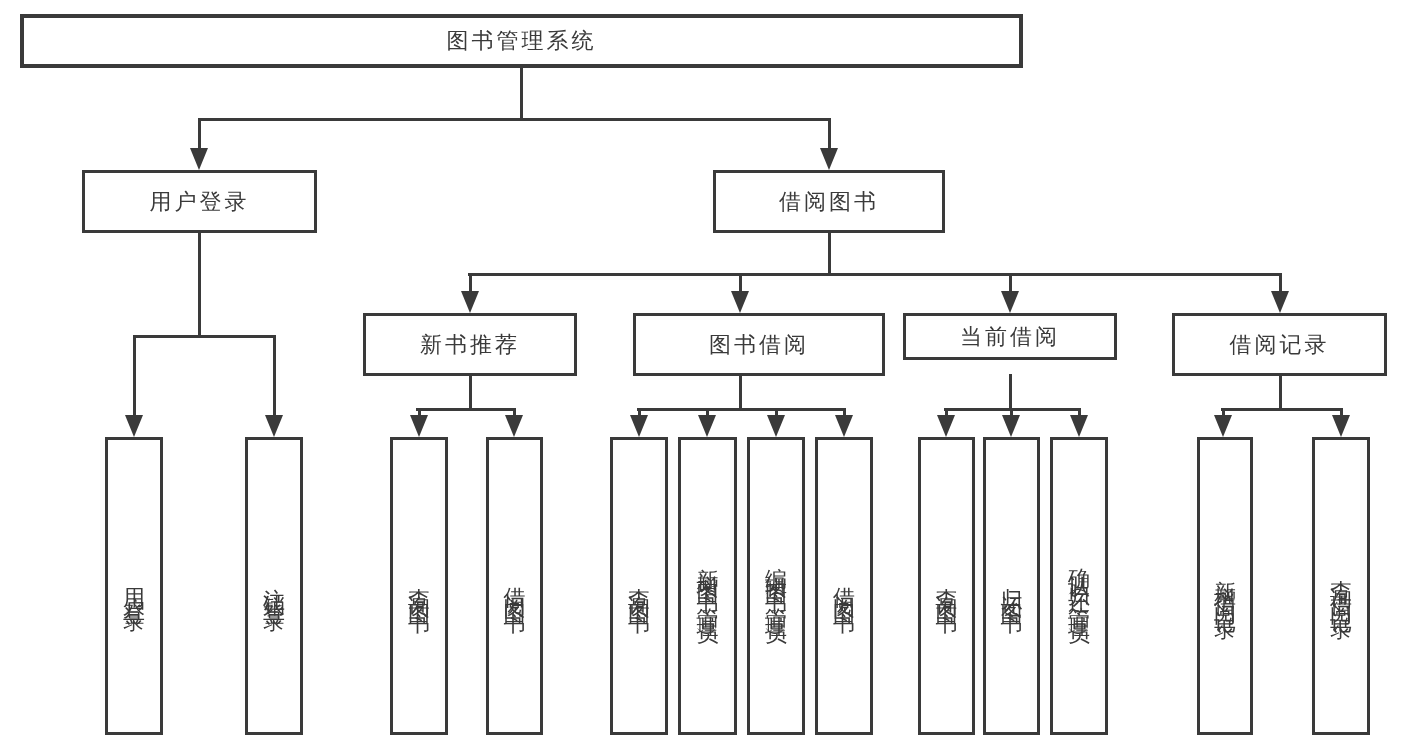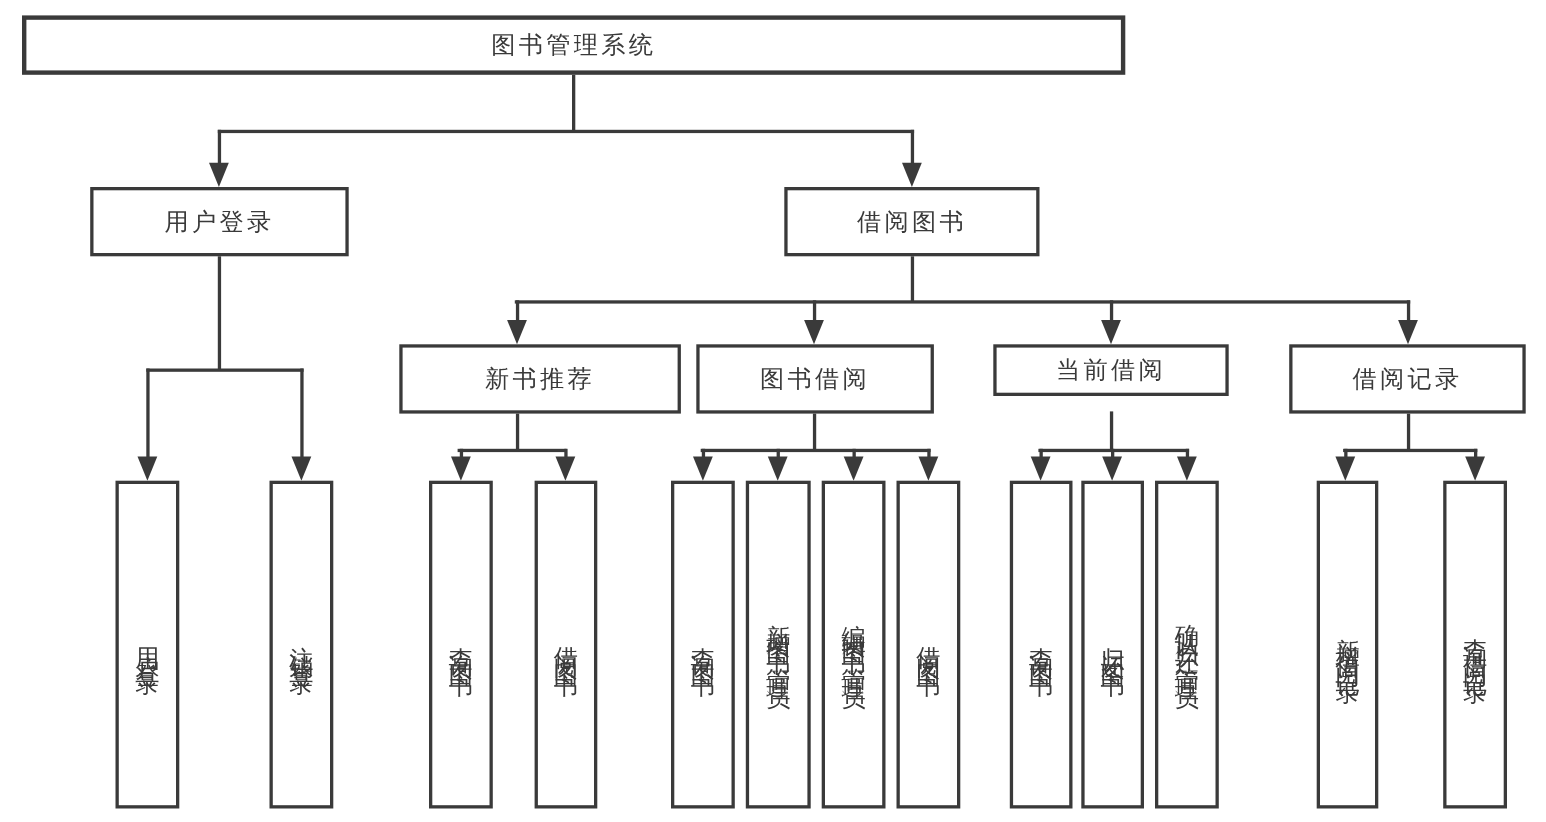--- a/index.html
+++ b/index.html
@@ -122,24 +122,24 @@
     <span class="hlbl">图书管理系统</span>
   </div>
 
   <div class="box" style="left:82px;top:170px;width:235px;height:63px;">
     <span class="hlbl">用户登录</span>
   </div>
   <div class="box" style="left:713px;top:170px;width:232px;height:63px;">
     <span class="hlbl">借阅图书</span>
   </div>
 
-  <div class="box" style="left:363px;top:313px;width:256px;height:63px;">
+  <div class="box" style="left:363px;top:313px;width:214px;height:63px;">
     <span class="hlbl">新书推荐</span>
   </div>
-  <div class="box" style="left:633px;top:313px;width:216px;height:63px;text-align:right;">
+  <div class="box" style="left:633px;top:313px;width:252px;height:63px;text-align:right;">
     <span class="hlbl">图书借阅</span>
   </div>
   <div class="box" style="left:903px;top:313px;width:214px;height:47px;">
     <span class="hlbl">当前借阅</span>
   </div>
   <div class="box" style="left:1172px;top:313px;width:215px;height:63px;">
     <span class="hlbl">借阅记录</span>
   </div>
 
   <div class="box" style="left:105px;top:437px;width:58px;height:298px;">

